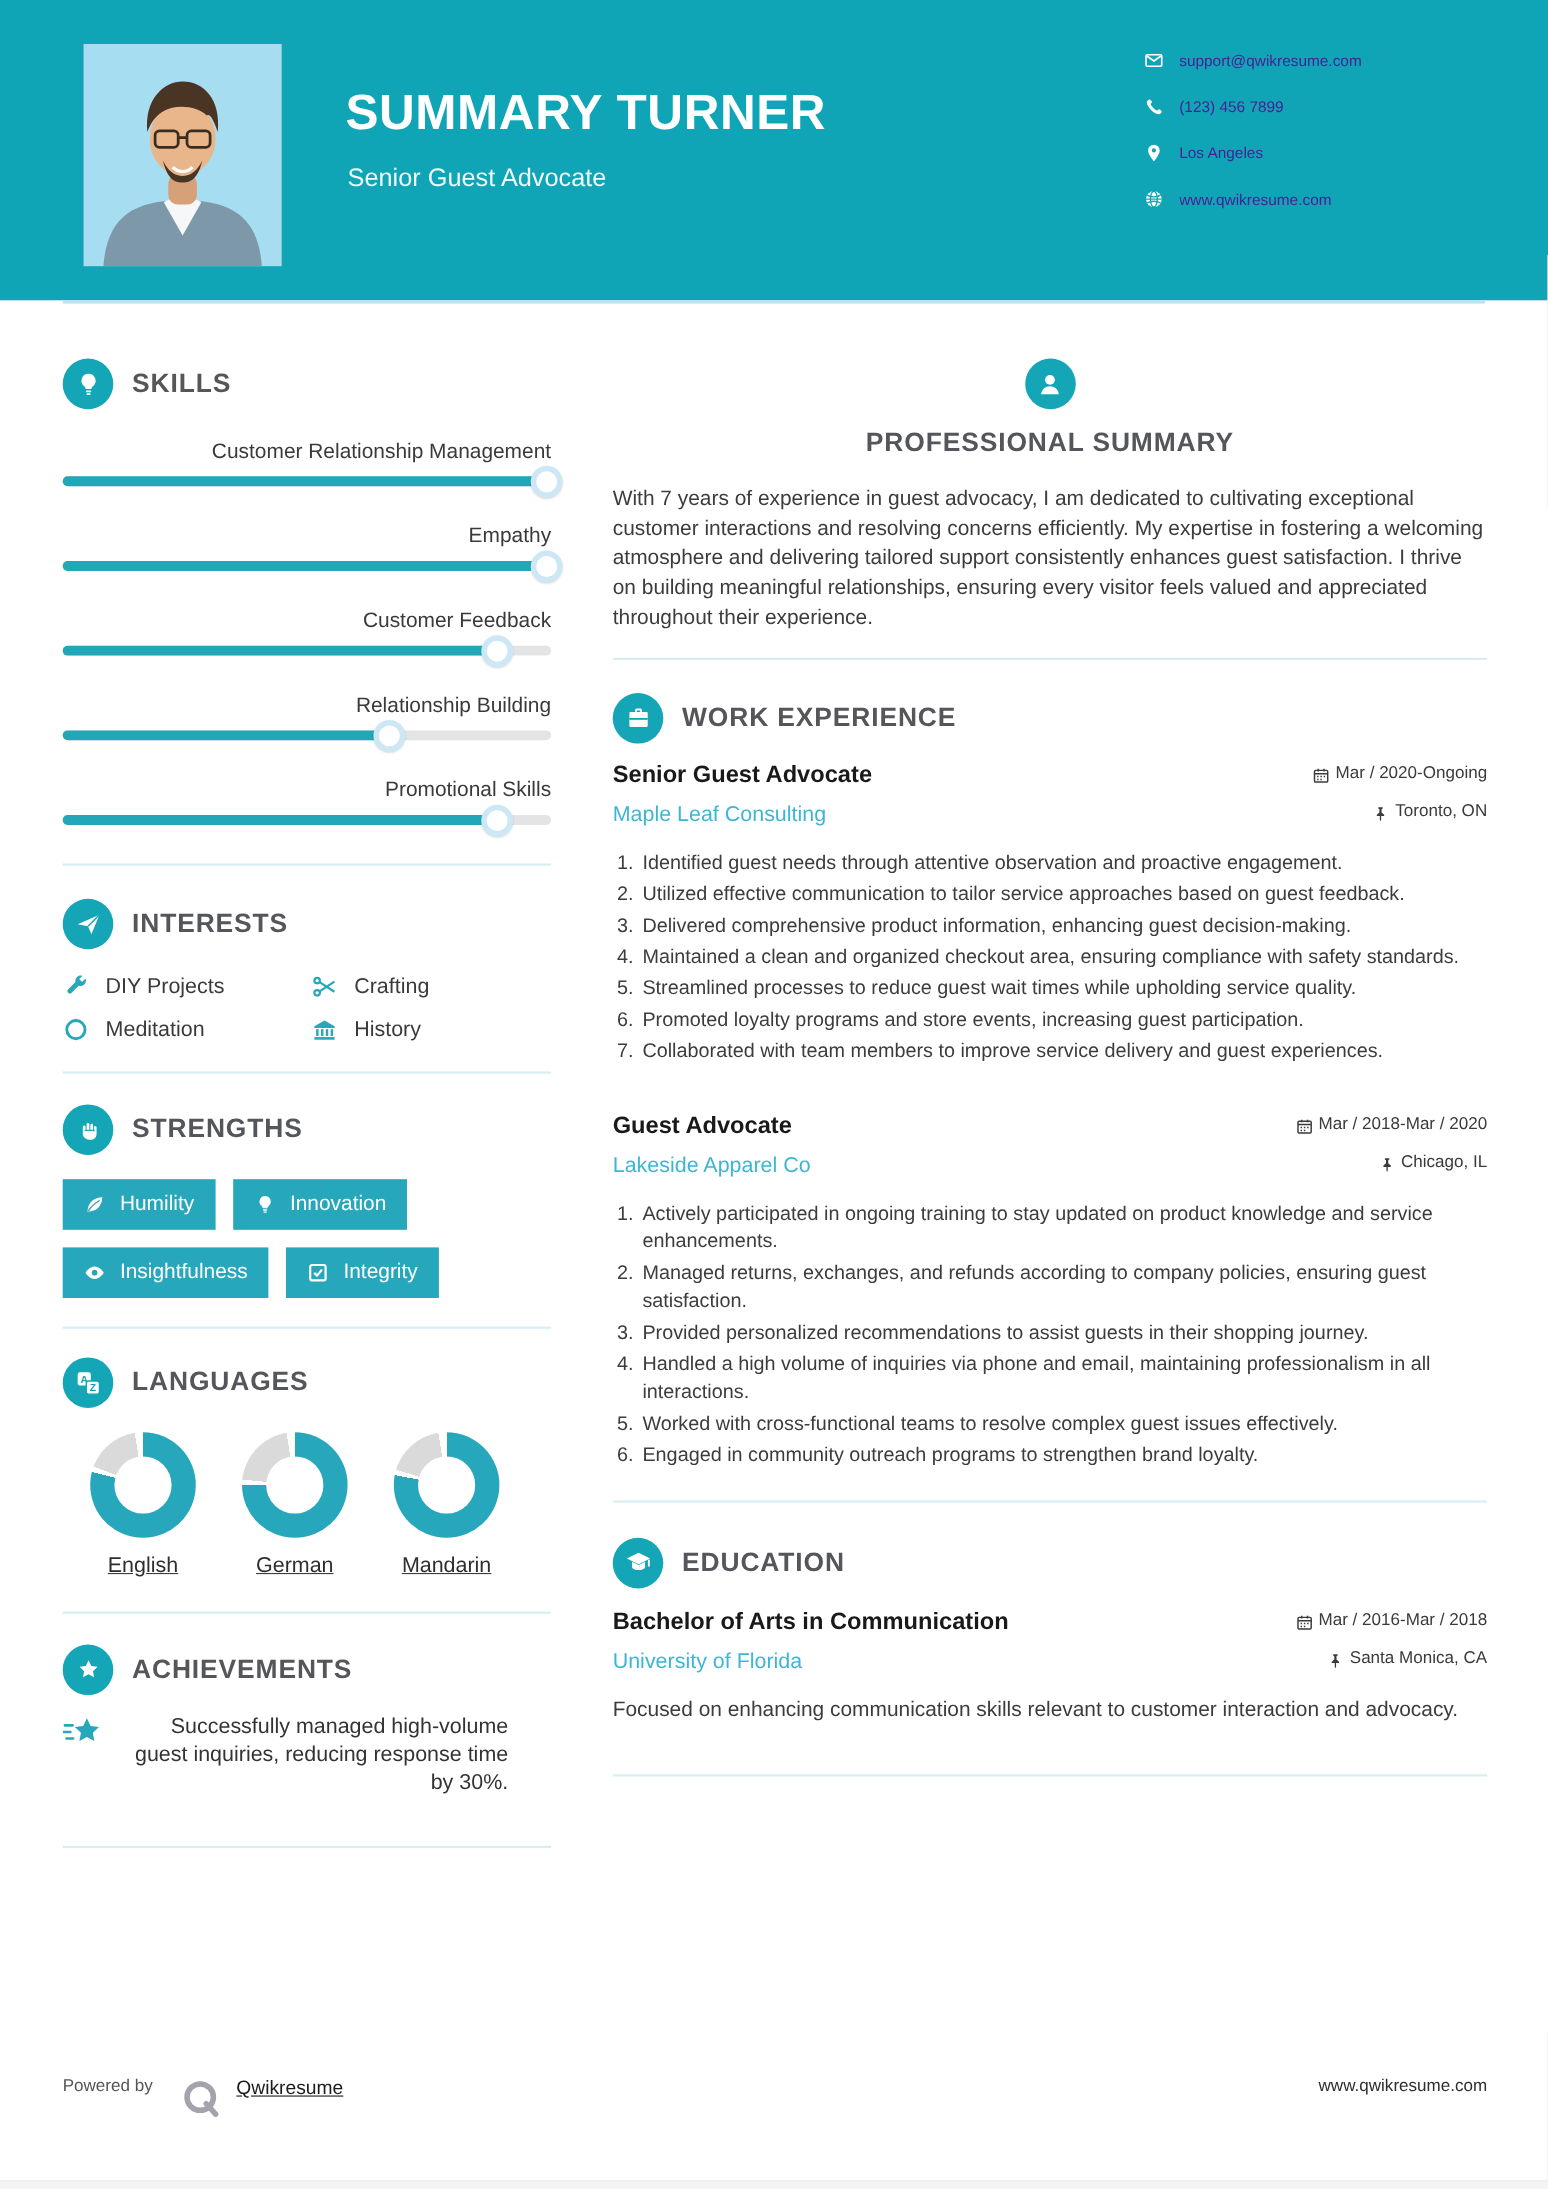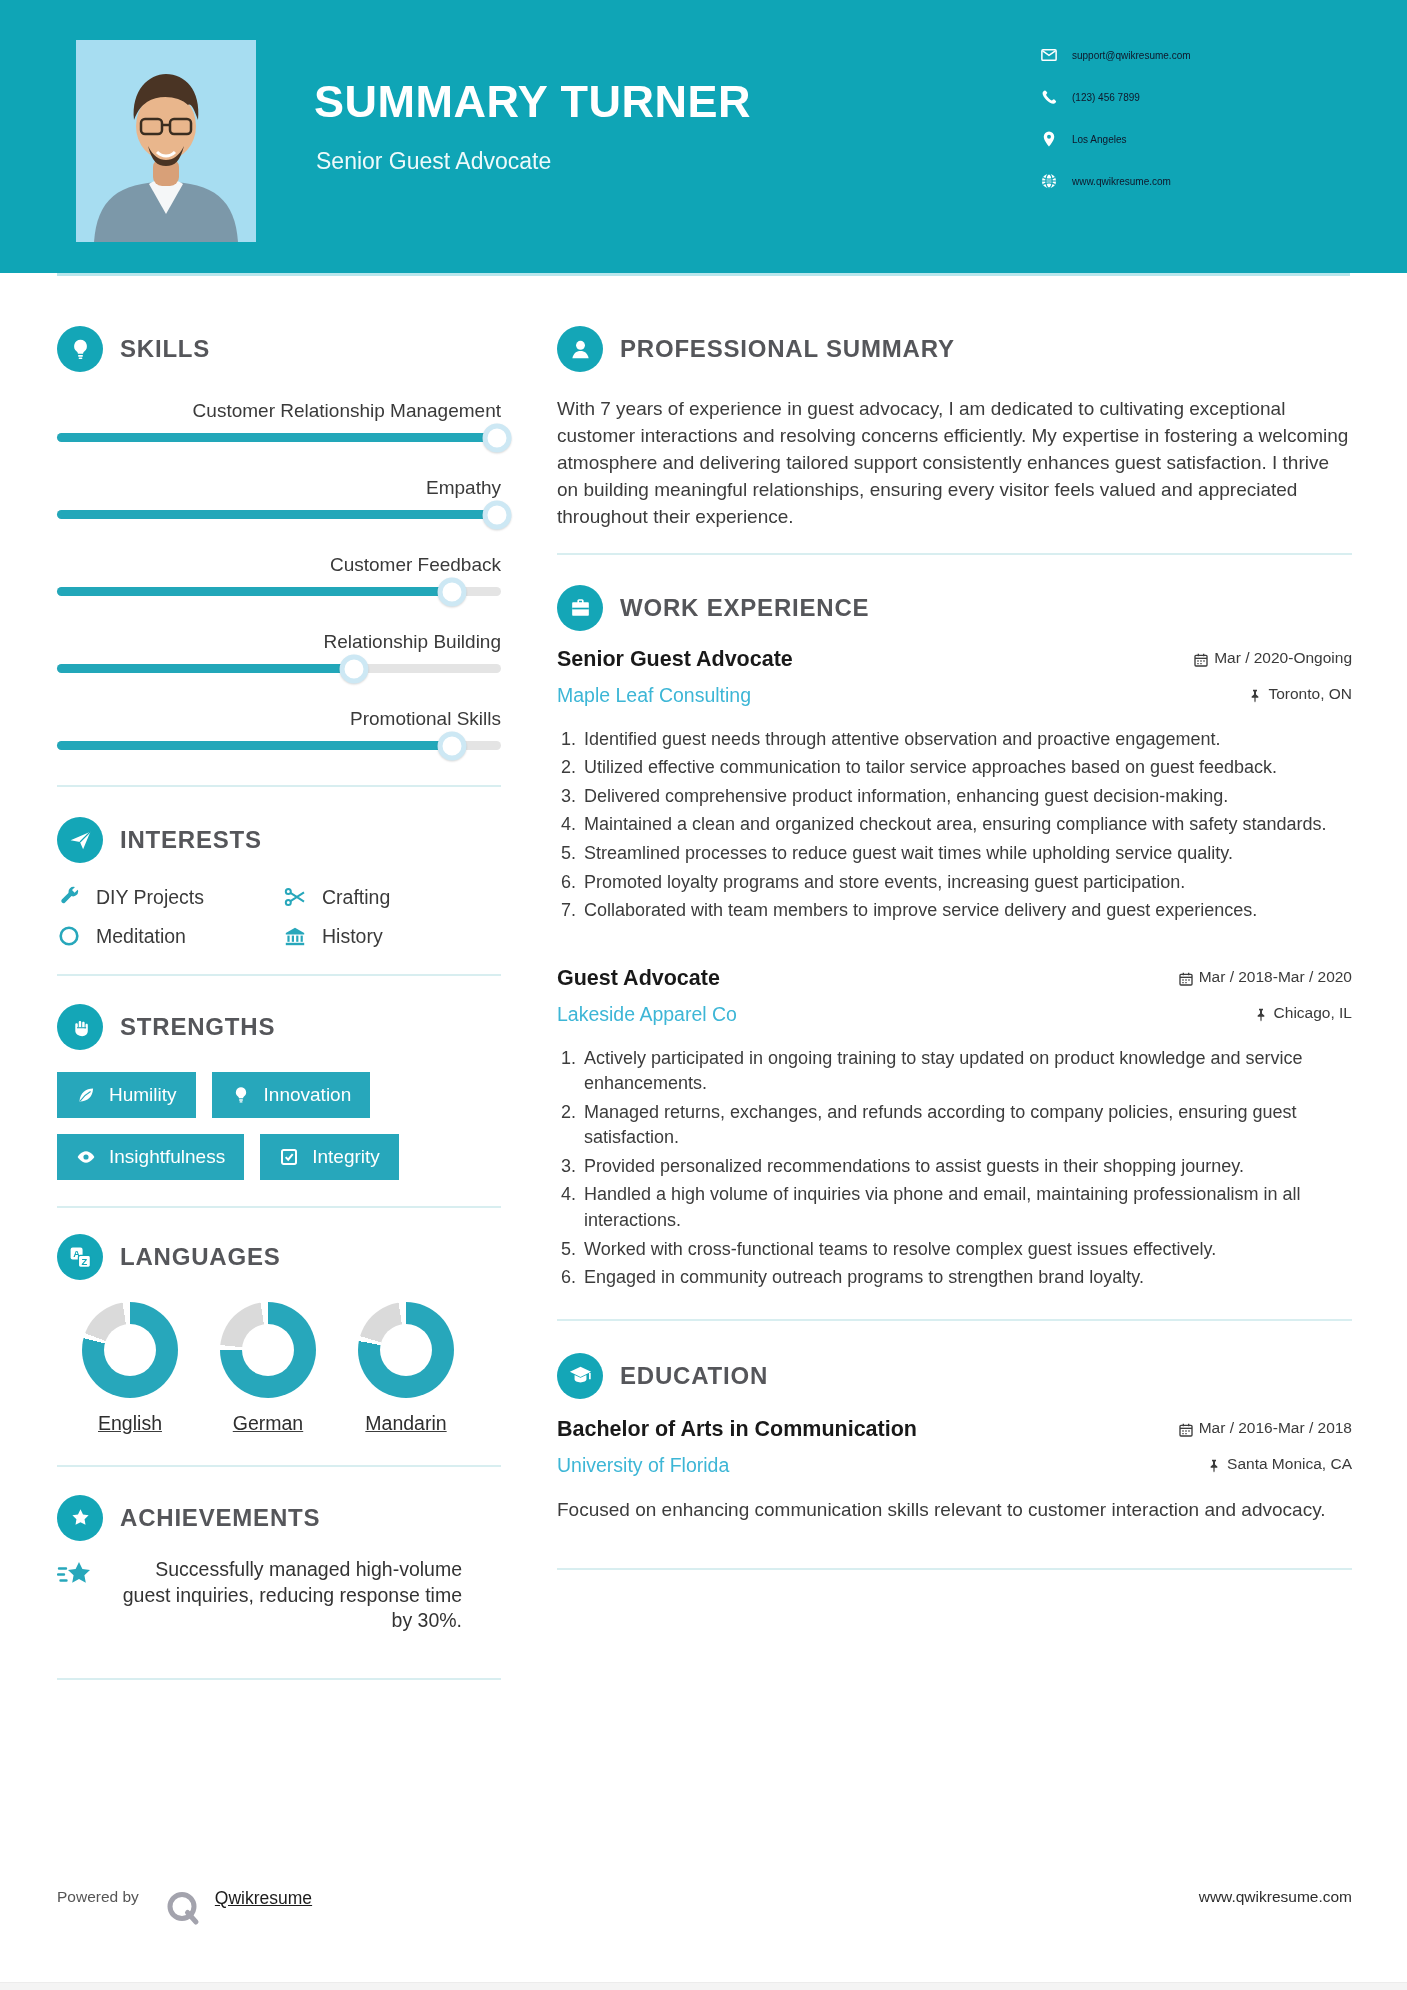--- a/index.html
+++ b/index.html
@@ -5,21 +5,21 @@
   html,body{margin:0;padding:0;background:#e9e9e9;}
   .page{position:relative;width:1407px;height:1990px;margin:0 auto;background:#ffffff;overflow:hidden;
         font-family:"Liberation Sans",sans-serif;color:#3c3c3c;}
   
   .hdr{position:absolute;top:0;left:0;right:0;height:273px;background:#0fa5b6;}
   .photo{position:absolute;left:76px;top:40px;width:180px;height:202px;overflow:hidden;background:#a7ddf1;}
   .photo svg{display:block;width:100%;height:100%;}
   .name{position:absolute;left:314px;top:76px;font-size:45px;font-weight:700;color:#fff;letter-spacing:.5px;white-space:nowrap;}
   .role{position:absolute;left:316px;top:148px;font-size:23px;color:#eefafb;}
   .contact{position:absolute;left:1040px;top:44px;list-style:none;margin:0;padding:0;}
-  .contact li{display:flex;align-items:center;gap:14px;height:22px;margin-bottom:20px;color:#0f172a;font-size:10px;}
+  .contact li{display:flex;align-items:center;gap:14px;height:22px;margin-bottom:20px;color:#4c1d95;font-size:14px;}
   .contact .icon{width:18px;height:18px;flex:none;display:inline-flex;}
   .contact .icon svg{width:100%;height:100%;}
   .hdr-underline{position:absolute;top:273px;left:57px;width:1293px;height:3px;background:#b9e6ec;}
   
   .content{position:absolute;top:300px;left:57px;width:1295px;display:flex;align-items:flex-start;}
   .col-left{width:444px;flex:none;text-align:right;}
   .col-right{margin-left:56px;flex:1;min-width:0;}
   
   .sec-head{display:flex;align-items:center;gap:17px;}
   .sec-icon{width:46px;height:46px;border-radius:50%;background:#14a6b7;flex:none;
@@ -61,21 +61,21 @@
   .hr.after-languages{margin-top:30px;}
   
   .achievements .sec-head{margin:28px 0 0;}
   .ach-list{margin-top:16px;}
   .ach-item{display:flex;gap:17px;margin-bottom:14px;}
   .ach-item .icon{flex:none;width:36px;height:32px;margin-top:3px;}
   .ach-item .icon svg{width:100%;height:100%;}
   .ach-text{font-size:19.5px;line-height:1.32;color:#333;max-width:352px;}
   .hr.after-achievements{margin-top:44px;}
   
-  .summary .sec-head{margin:26px 0 0;}
+  .summary .sec-head{margin:26px 0 0;flex-direction:column;}
   .summary-text{margin-top:24px;font-size:19px;line-height:1.42;color:#3c3c3c;max-width:815px;}
   .hr.after-summary{margin-top:22px;}
   .work .sec-head{margin:30px 0 0;}
   .job{margin-top:16px;}
   .job + .job{margin-top:42px;}
   .row{display:flex;align-items:baseline;}
   .job-title{font-size:21.5px;font-weight:700;color:#191919;}
   .meta{margin-left:auto;display:flex;align-items:center;gap:5px;font-size:15.5px;color:#3a3a3a;white-space:nowrap;}
   .meta .icon{width:16px;height:16px;display:inline-flex;position:relative;top:2px;}
   .meta .icon svg{width:100%;height:100%;}

